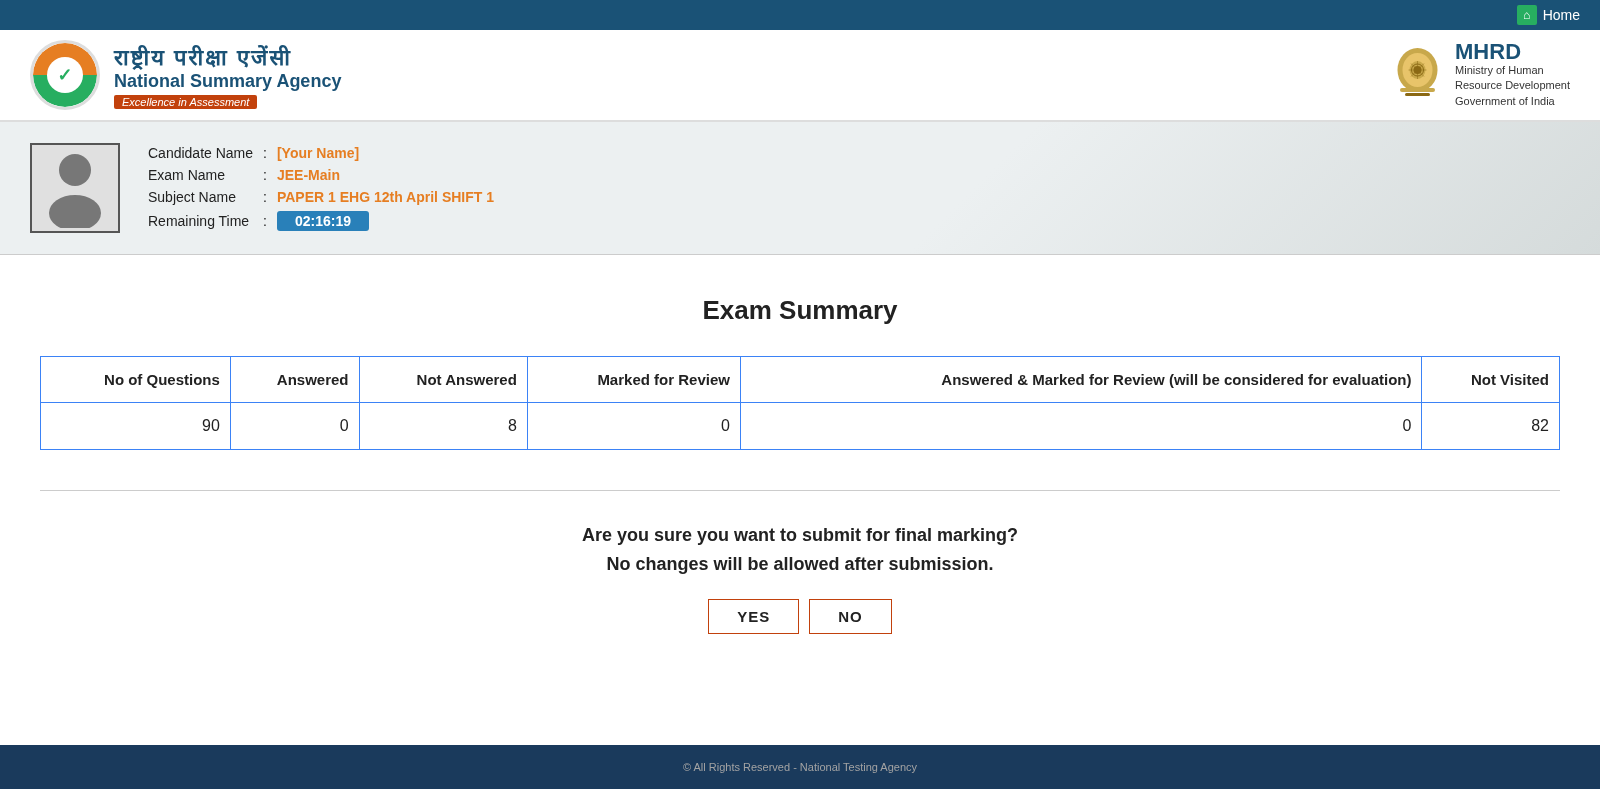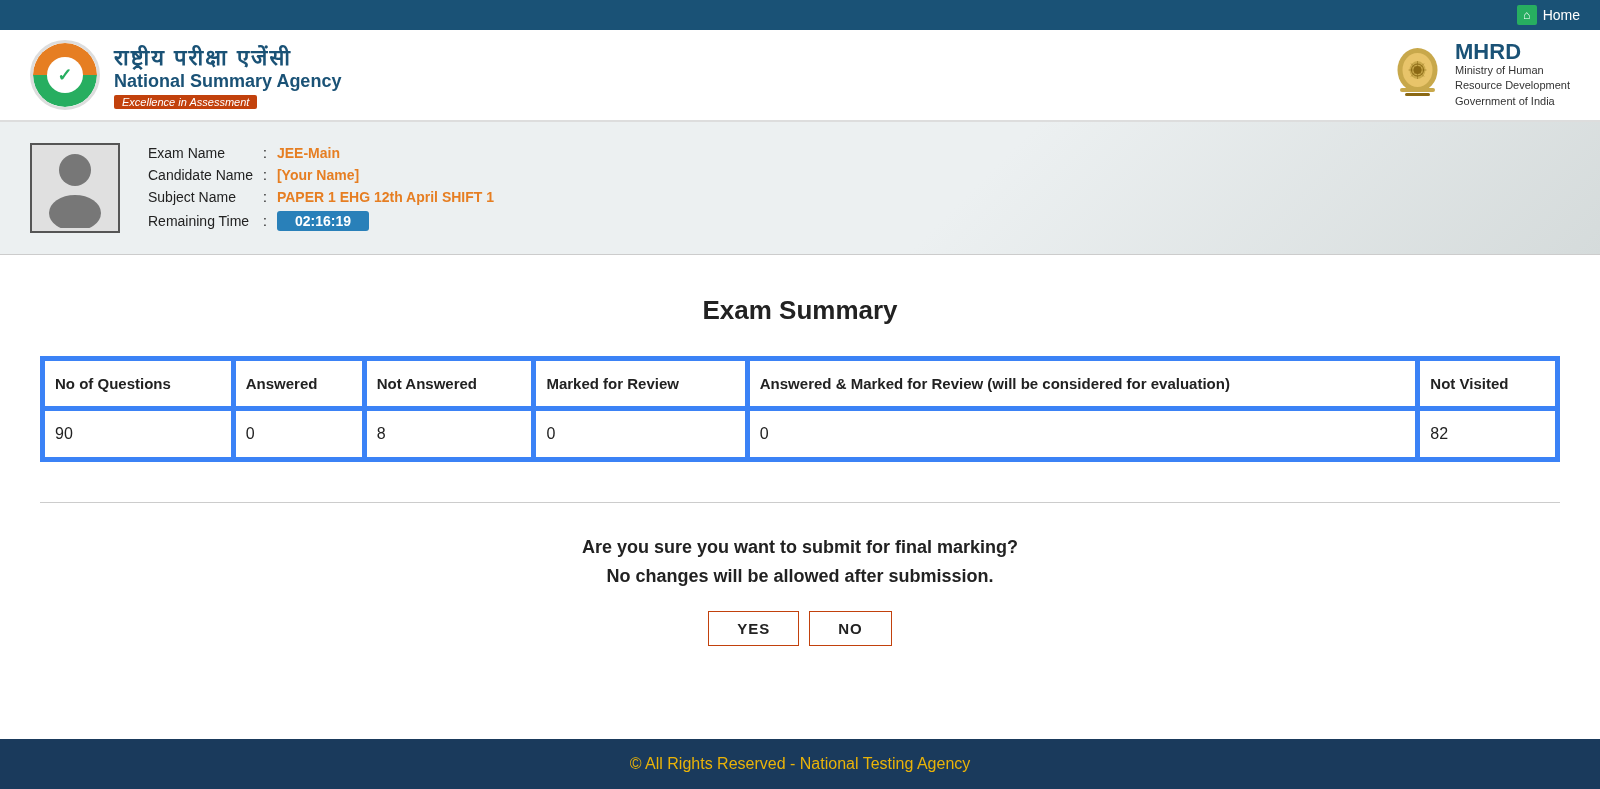--- a/index.html
+++ b/index.html
@@ -197,22 +197,22 @@
       margin-bottom: 30px;
     }
 
     
     .summary-table {
       width: 100%;
       border-collapse: collapse;
       margin-bottom: 40px;
     }
     .summary-table th, .summary-table td {
-      border: 5px solid #3b82f6;
-      text-align: left;
+      border: 1px solid #3b82f6;
+      text-align: right;
       padding: 14px 10px;
       font-size: 15px;
       color: #222;
     }
     .summary-table th {
       background: #fff;
       font-weight: bold;
       color: #222;
     }
     .summary-table td {
@@ -243,23 +243,23 @@
       font-size: 15px;
       font-weight: bold;
       cursor: pointer;
       letter-spacing: 1px;
       color: #222;
     }
 
     
     .footer {
       background: #1a3a5c;
-      color: #eab308;
+      color: #a3a3a3;
       text-align: center;
-      font-size: 16px;
+      font-size: 11px;
       padding: 16px;
       position: fixed;
       bottom: 0;
       width: 100%;
     }
 
     
     .separator {
       border: none;
       border-top: 1px solid #ccc;
@@ -324,28 +324,28 @@
   <div class="avatar-box">
     <svg class="avatar-svg" viewBox="0 0 70 80" xmlns="http://www.w3.org/2000/svg">
       <circle cx="35" cy="22" r="16" fill="#777"></circle>
       <ellipse cx="35" cy="65" rx="26" ry="18" fill="#777"></ellipse>
     </svg>
   </div>
   <div class="candidate-info">
     <table>
       <tbody>
           <tr>
+        <td class="label">Candidate Name</td>
+        <td class="colon">:</td>
+        <td class="value">[Your Name]</td>
+      </tr>
+      <tr>
         <td class="label">Exam Name</td>
         <td class="colon">:</td>
         <td class="value">JEE-Main</td>
-      </tr>
-      <tr>
-        <td class="label">Candidate Name</td>
-        <td class="colon">:</td>
-        <td class="value">[Your Name]</td>
       </tr>
       <tr>
         <td class="label">Subject Name</td>
         <td class="colon">:</td>
         <td class="value">PAPER 1 EHG 12th April SHIFT 1</td>
       </tr>
       <tr>
         <td class="label">Remaining Time</td>
         <td class="colon">:</td>
         <td>

